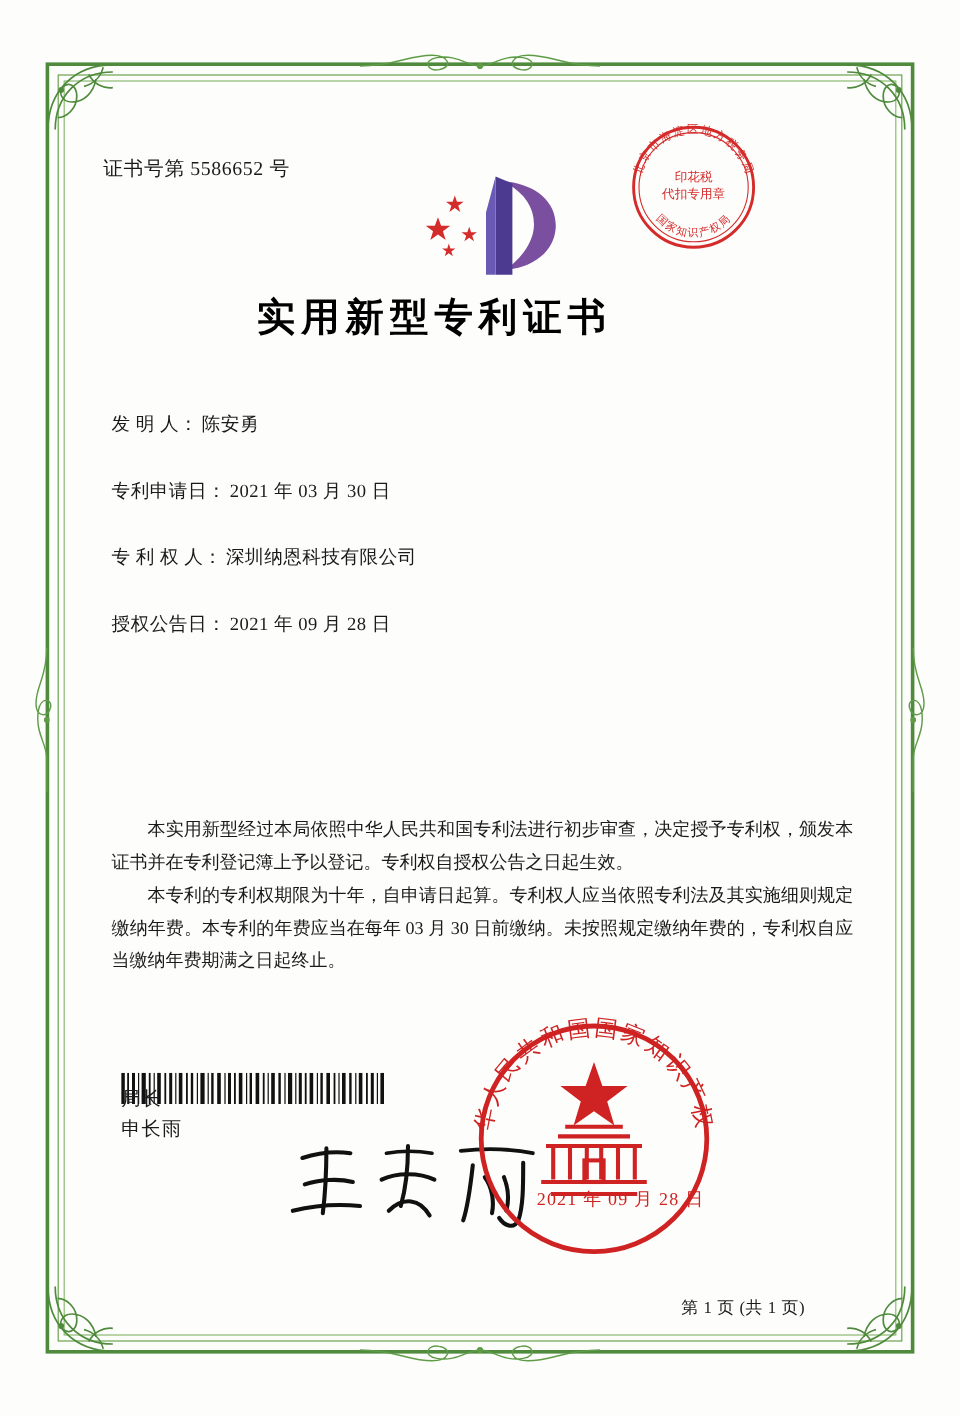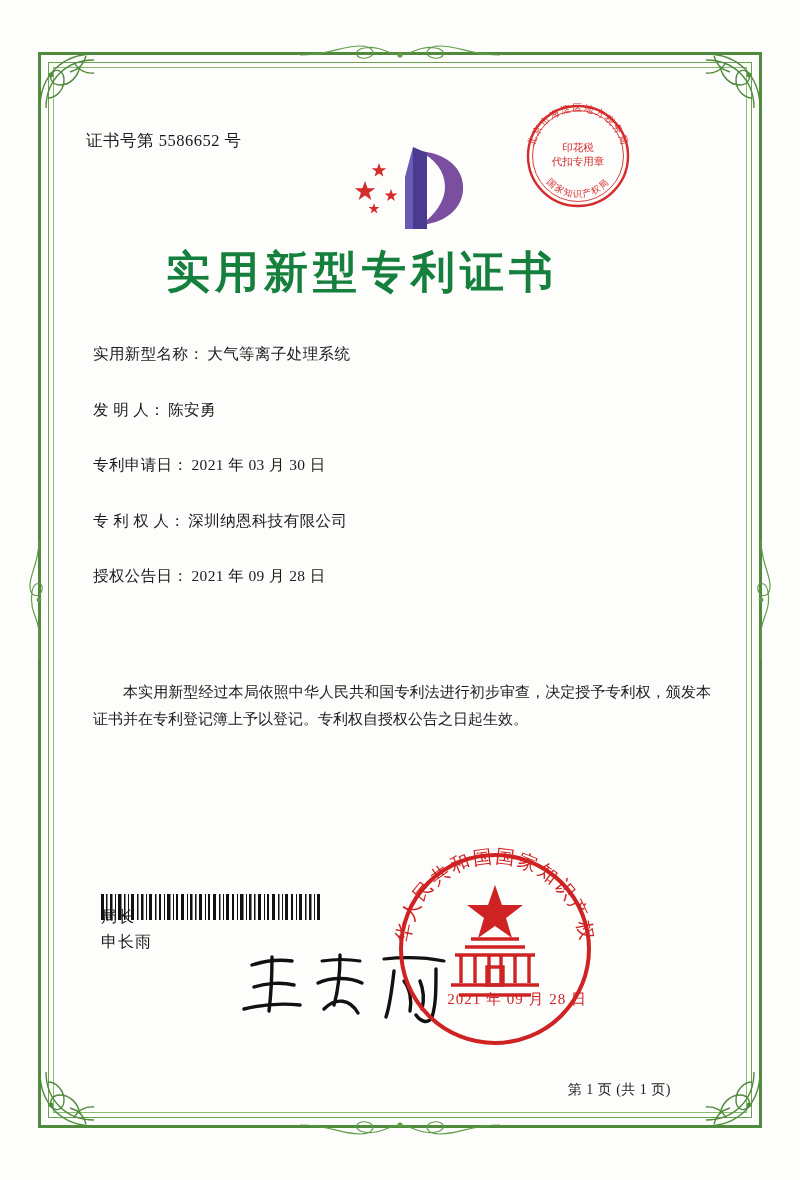--- a/index.html
+++ b/index.html
@@ -101,25 +101,25 @@
     top: 28px;
     width: 122px;
     height: 122px;
   }
 
   .title {
     position: absolute;
     left: 0; right: 0;
     top: 176px;
     text-align: center;
-    font-size: 44px;
+    font-size: 32px;
     font-weight: bold;
     letter-spacing: 5px;
     font-family: "Liberation Serif", "DejaVu Serif", serif;
-    color: #15803d;
+    color: #000000;
   }
 
   .fields {
     position: absolute;
     left: 40px;
     top: 278px;
     width: 620px;
   }
   .field {
     display: flex;
@@ -316,43 +316,40 @@
         </text>
         <text x="61" y="56" font-size="10.5" fill="#d42b2b" text-anchor="middle" font-family="'Liberation Serif',serif">印花税</text>
         <text x="61" y="70" font-size="10.5" fill="#d42b2b" text-anchor="middle" font-family="'Liberation Serif',serif">代扣专用章</text>
       </svg>
     </div>
 
     <div class="title">实用新型专利证书</div>
 
     <div class="fields">
       <div class="field">
-        <span class="label">实用新型名称：</span>
-        <span class="value">大气等离子处理系统</span>
-      </div>
-      <div class="field">
         <span class="label">发  明  人：</span>
         <span class="value">陈安勇</span>
       </div>
       <div class="field">
         <span class="label">专利申请日：</span>
         <span class="value">2021 年 03 月 30 日</span>
       </div>
       <div class="field">
         <span class="label">专 利 权 人：</span>
         <span class="value">深圳纳恩科技有限公司</span>
       </div>
       <div class="field">
         <span class="label">授权公告日：</span>
         <span class="value">2021 年 09 月 28 日</span>
       </div>
     </div>
 
     <div class="paragraphs">
       <p>本实用新型经过本局依照中华人民共和国专利法进行初步审查，决定授予专利权，颁发本证书并在专利登记簿上予以登记。专利权自授权公告之日起生效。</p>
+      <p>本专利的专利权期限为十年，自申请日起算。专利权人应当依照专利法及其实施细则规定缴纳年费。本专利的年费应当在每年 03 月 30 日前缴纳。未按照规定缴纳年费的，专利权自应当缴纳年费期满之日起终止。</p>
     </div>
 
     <div class="barcode">
       <svg viewBox="0 0 220 26" preserveAspectRatio="none">
         <g fill="#111">
           <rect x="0" y="0" width="3" height="26"></rect>
             <rect x="5" y="0" width="1.5" height="26"></rect>
           <rect x="9" y="0" width="2.5" height="26"></rect>
             <rect x="14" y="0" width="1" height="26"></rect>
           <rect x="17" y="0" width="3.5" height="26"></rect>

